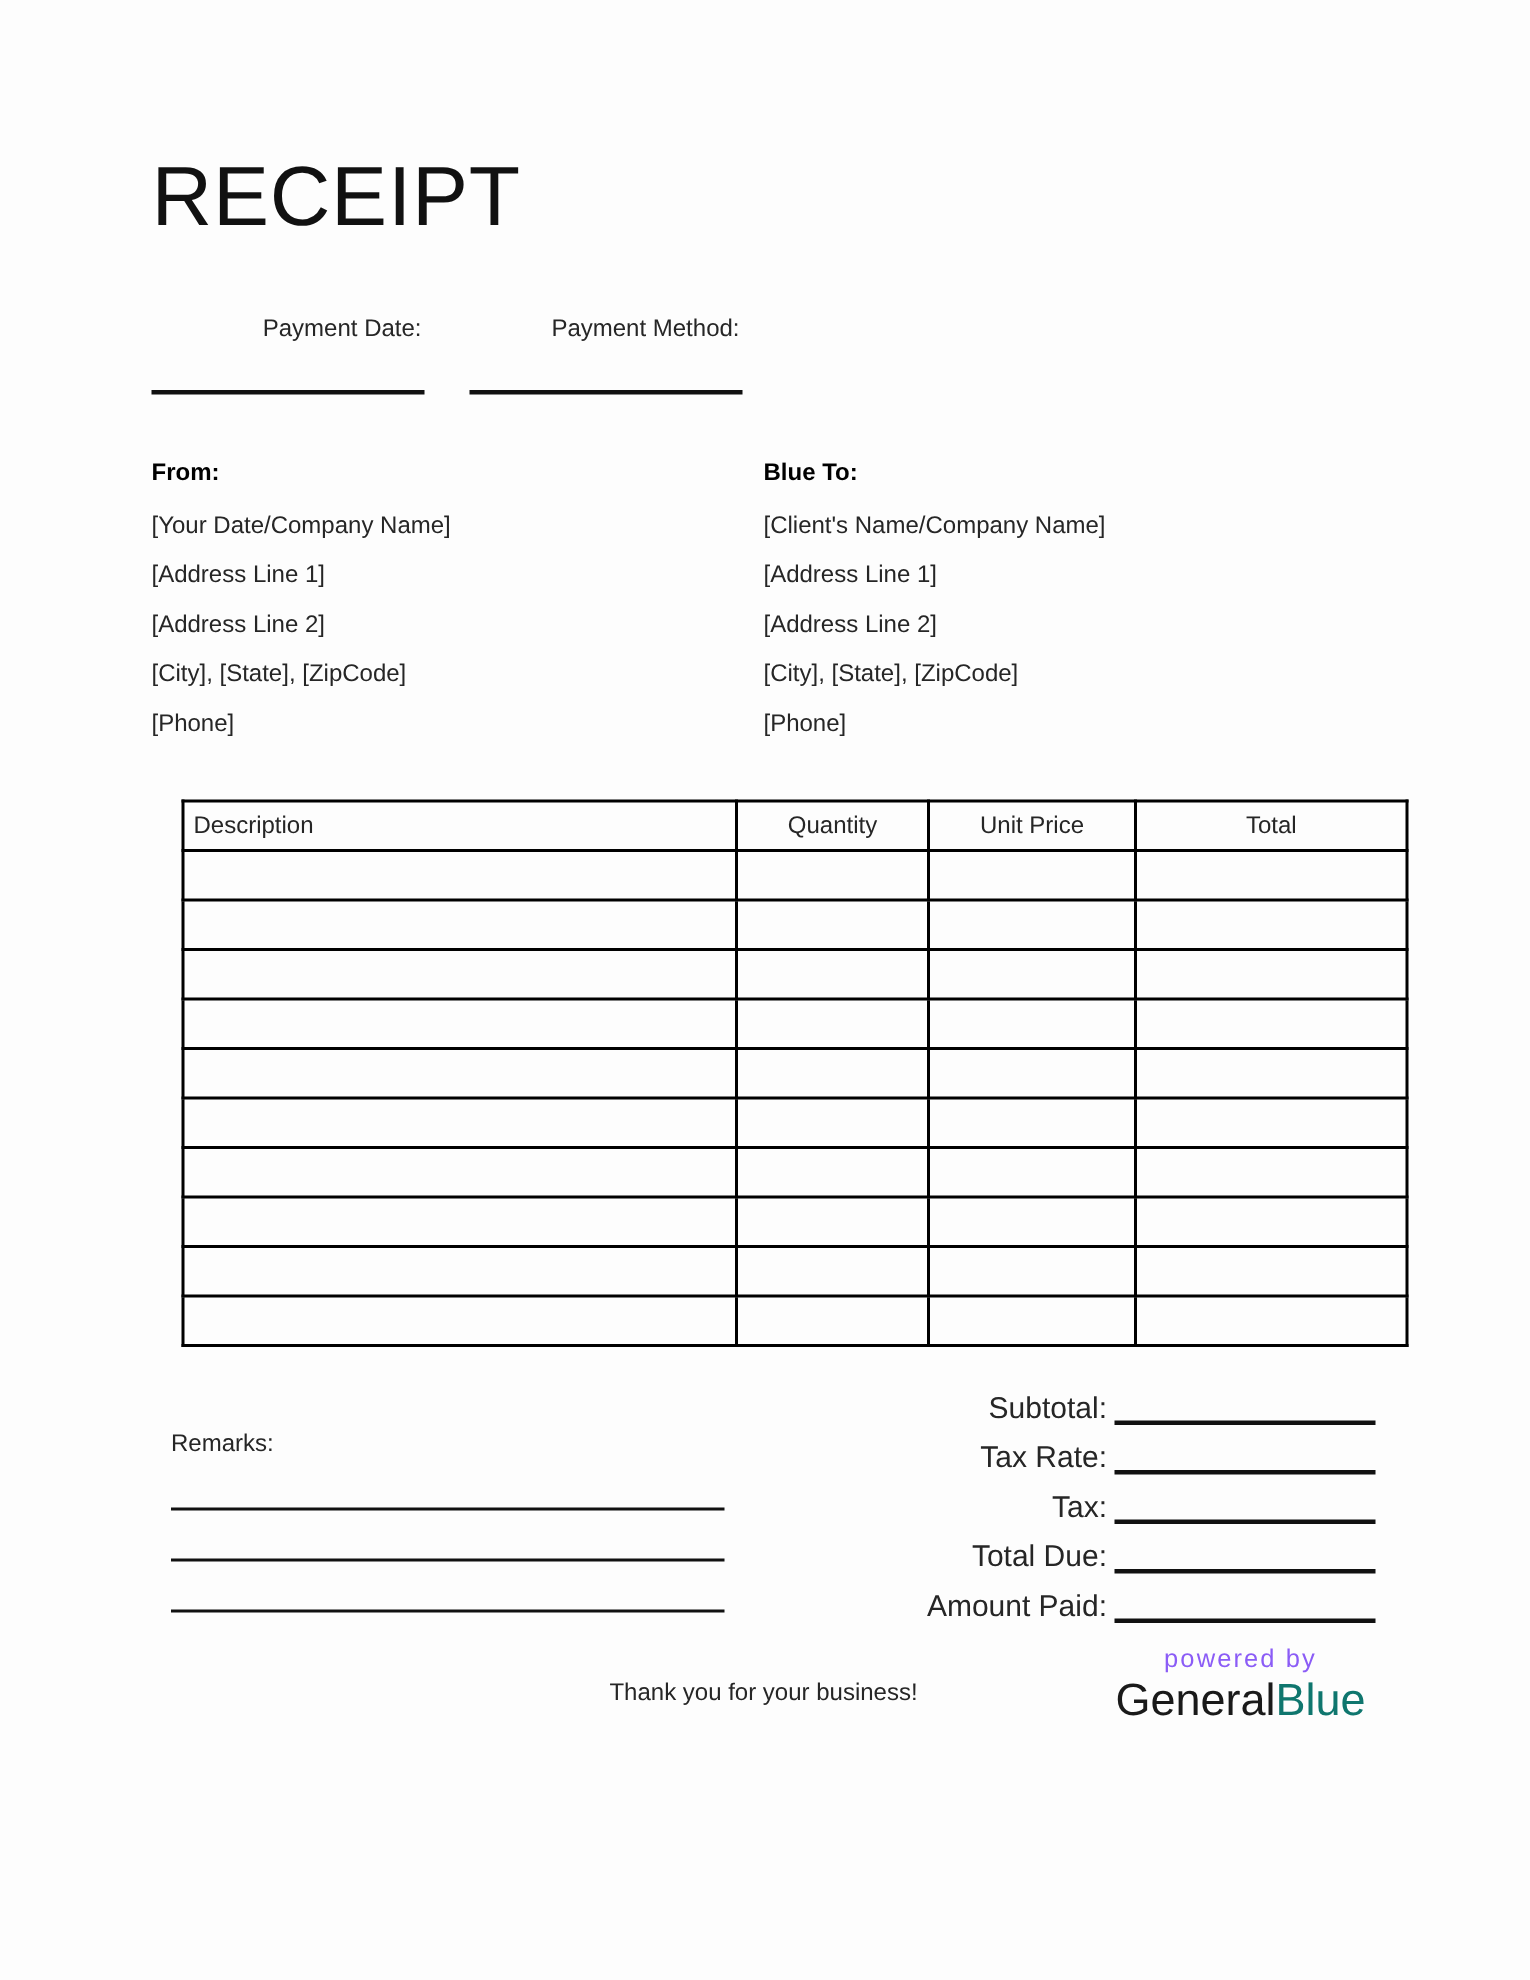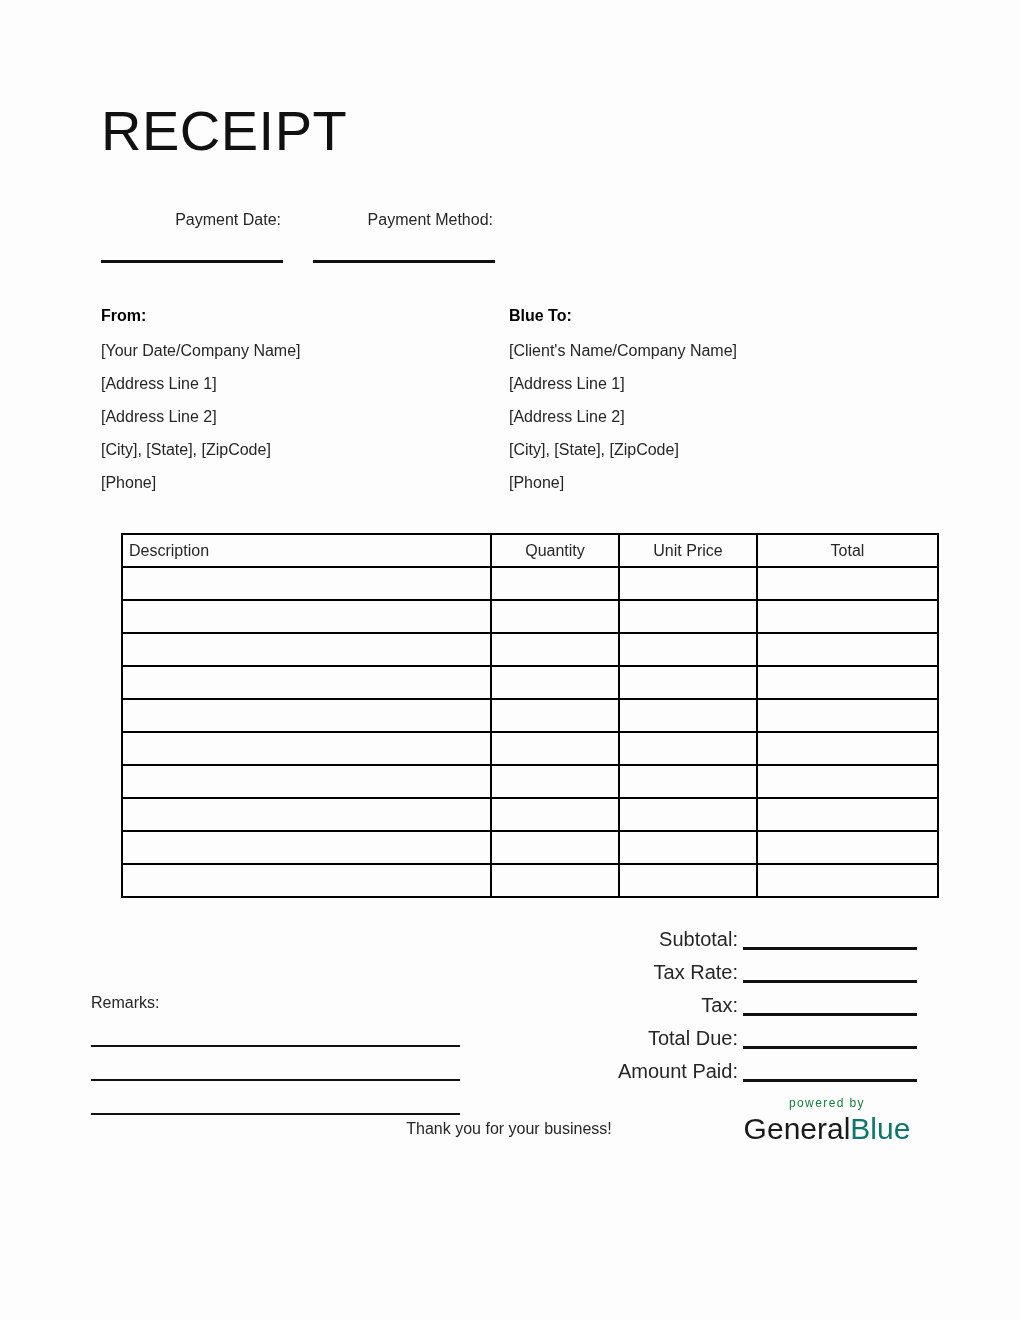--- a/index.html
+++ b/index.html
@@ -116,24 +116,23 @@
     text-align: center;
   }
   .col-w-desc { width: 369px; }
   .col-w-qty  { width: 128px; }
   .col-w-unit { width: 138px; }
   .col-w-tot  { width: 181px; }
 
   
   .remarks {
     position: absolute;
-    left: 91px;
+    left: 114px;
     top: 955px;
     width: 369px;
-    margin-top: 40px;
   }
   .remarks-label {
     font-size: 16px;
     color: #262626;
     line-height: 1;
     white-space: nowrap;
   }
   .remarks-lines {
     margin-top: 34px;
   }
@@ -187,23 +186,23 @@
     white-space: nowrap;
   }
   .brand {
     position: absolute;
     left: 737px;
     top: 1097px;
     width: 180px;
     text-align: center;
   }
   .brand-powered {
-    font-size: 12px;
+    font-size: 17px;
     letter-spacing: 1.4px;
-    color: #15803d;
+    color: #8b5cf6;
     line-height: 1;
     margin-bottom: 5px;
     white-space: nowrap;
   }
   .brand-name {
     font-size: 30px;
     line-height: 1;
     white-space: nowrap;
   }
   .brand-general { color: #1a1a1a; }

